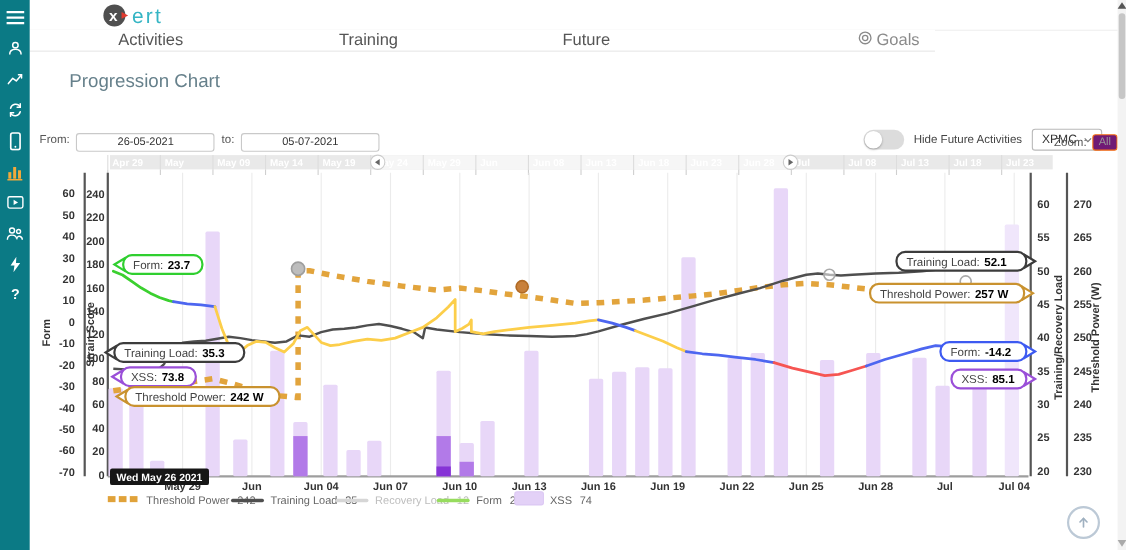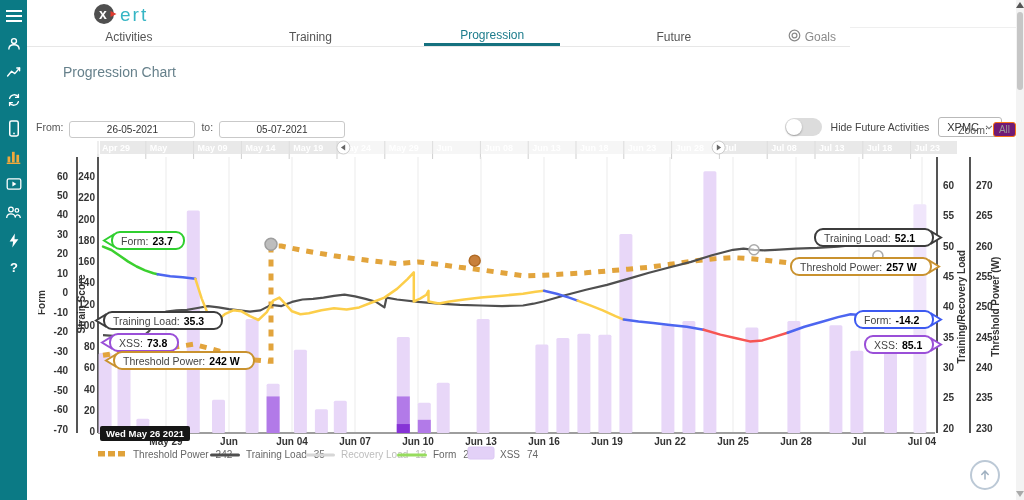--- a/index.html
+++ b/index.html
@@ -16,27 +16,27 @@
   
   .topbar{position:absolute;left:27px;top:0;width:989px;height:27px;background:#fff;
     border-bottom:1px solid #efefef;display:flex;align-items:center;z-index:10;}
   .logo{margin-left:66px;display:flex;align-items:center;cursor:pointer;}
   .top-right{margin-left:auto;display:flex;align-items:center;gap:7px;padding-right:16px;}
   .username{font-size:11px;color:#777;cursor:pointer;}
   .avatar{width:19px;height:19px;border-radius:50%;cursor:pointer;
     background:radial-gradient(circle at 50% 30%,#bcd7ea 0 40%,#caa77a 41% 70%,#6b5a3e 71%);border:1px solid #ddd;}
   
   .tabs{position:absolute;left:27px;top:27px;width:823px;height:19px;background:#fff;
-    border-bottom:1px solid #e7e7e7;display:flex;align-items:stretch;font-size:12px;color:#555;z-index:10;gap:46px;}
+    border-bottom:1px solid #e7e7e7;display:flex;align-items:stretch;font-size:15px;color:#555;z-index:10;gap:46px;}
   .tab{width:152px;display:flex;align-items:center;justify-content:center;cursor:pointer;box-sizing:border-box;}
   .tab:first-child{margin-left:34px;}
   .tab.active{color:#1d7c8c;border-bottom:3px solid #15717f;}
   .goals{margin-left:auto;display:flex;align-items:center;gap:4px;color:#8a8a8a;padding-right:14px;cursor:pointer;}
   
-  .page-title{position:absolute;left:63px;top:64px;font-size:14px;color:#66808b;z-index:5;}
+  .page-title{position:absolute;left:63px;top:64px;font-size:17px;color:#66808b;z-index:5;}
   .future-row{position:absolute;right:22px;top:92px;display:flex;align-items:center;gap:9px;
     font-size:10.5px;color:#444;z-index:5;margin-top:25px;}
   .switch{width:37px;height:18px;border-radius:9px;background:#dcdcdc;position:relative;cursor:pointer;}
   .switch .knob{position:absolute;left:1px;top:1px;width:16px;height:16px;border-radius:50%;background:#fff;
     box-shadow:0 1px 2px rgba(0,0,0,.3);}
   .xpmc{border:1px solid #b9b9b9;border-radius:3px;padding:3px 8px;font-size:11px;color:#333;background:#fff;
     display:flex;align-items:center;gap:6px;cursor:pointer;}
   .range-row{position:absolute;left:36px;top:121px;display:flex;align-items:flex-start;gap:6px;
     font-size:10.5px;color:#555;z-index:5;}
   .date-input{border:1px solid #c9c9c9;border-radius:3px;padding:2px 16px;width:92px;font-size:10px;color:#333;
@@ -143,23 +143,20 @@
     </svg>
   </div>
 </header>
 
 <nav class="tabs">
   <div class="tab">
       <span>Activities</span>
     </div>
   <div class="tab">
       <span>Training</span>
-    </div>
-  <div class="tab active">
-      <span>Progression</span>
     </div>
   <div class="tab">
       <span>Future</span>
     </div>
   <div class="goals">
     <span>
       <svg width="13" height="13" viewBox="0 0 14 14" fill="none" stroke="#8a8a8a" stroke-width="1.3">
           <circle cx="7" cy="7" r="5.7"></circle>
           <circle cx="7" cy="7" r="2.6"></circle>
         </svg>

